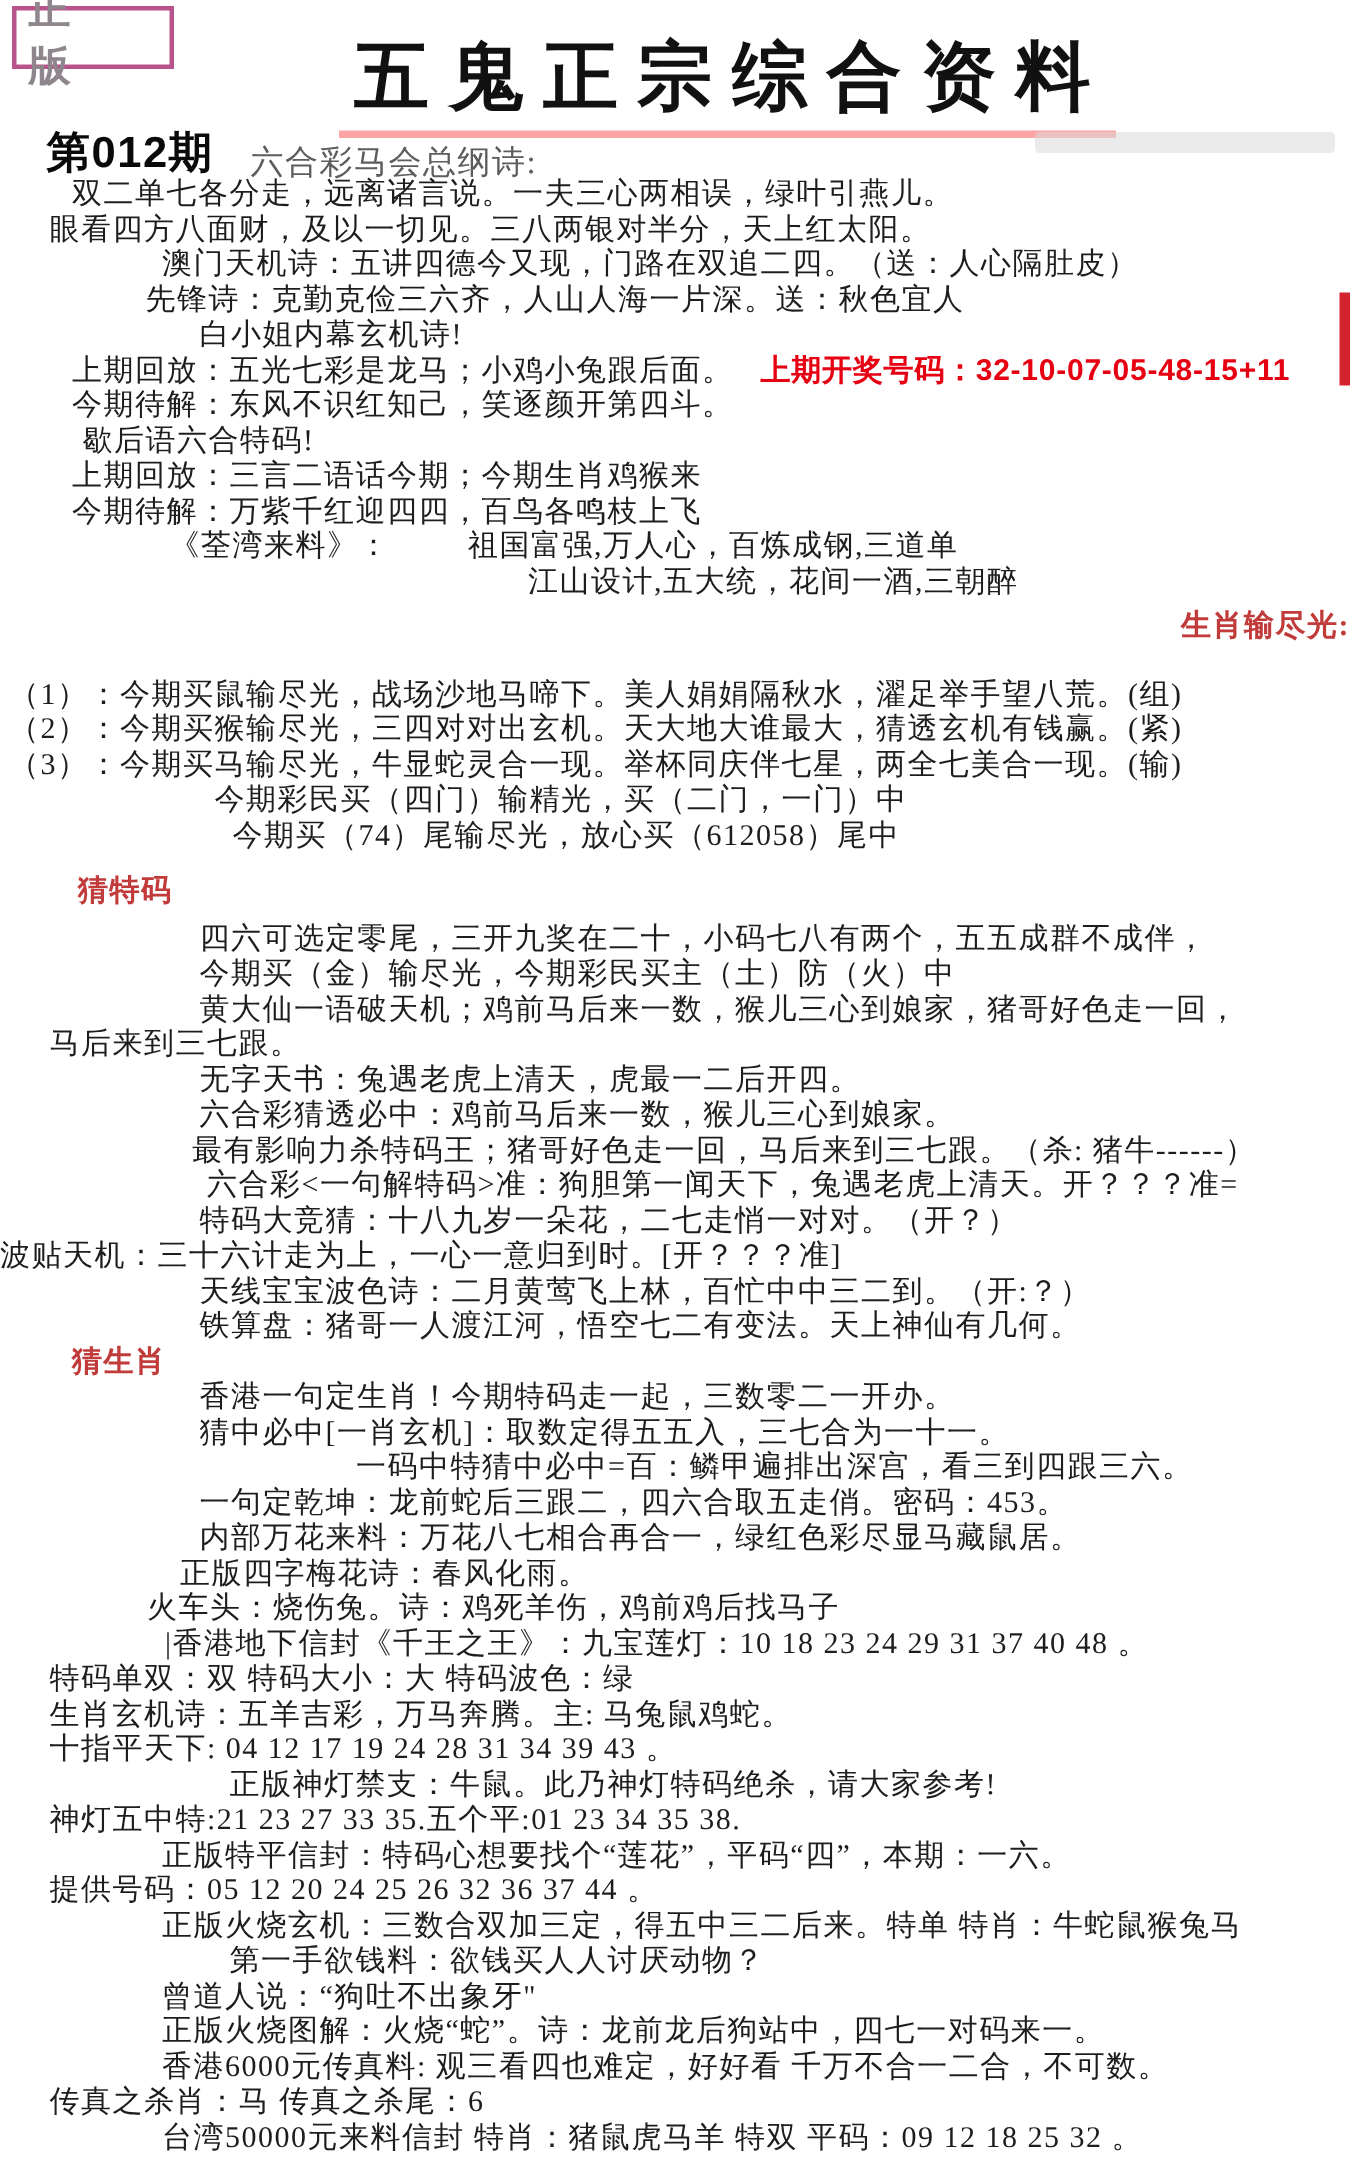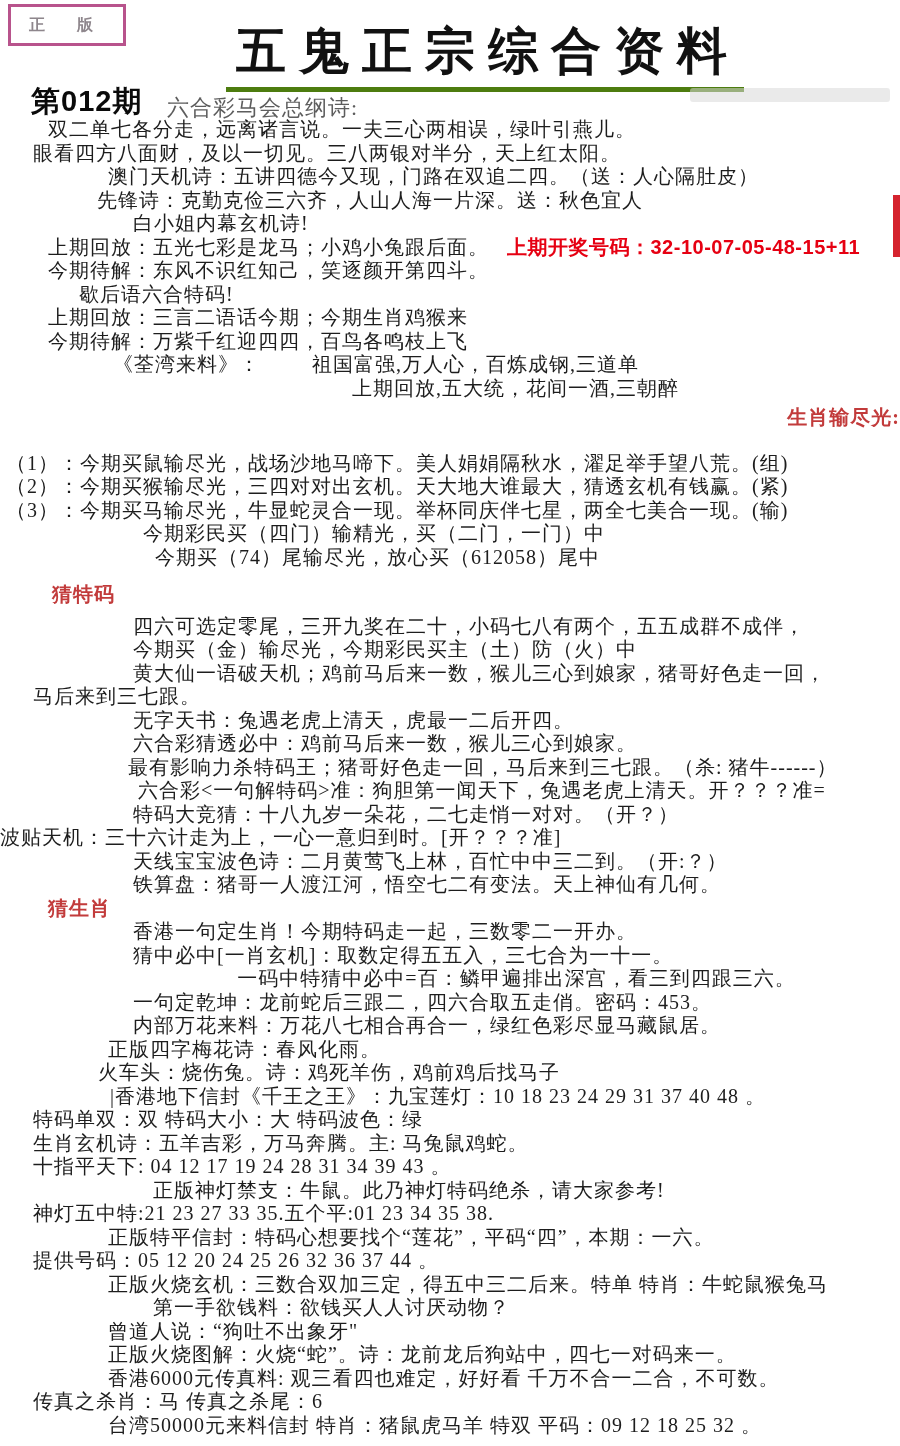--- a/index.html
+++ b/index.html
@@ -11,29 +11,29 @@
     background:#ffffff;
     overflow:hidden;
     font-family:"Liberation Serif","DejaVu Serif",serif;
     color:#1d1d1d;
   }
   
   .header{position:relative;height:118px;}
   .badge{
     position:absolute;left:8px;top:4px;width:94px;height:36px;
     border:3px solid #b8538c;
-    display:flex;align-items:center;justify-content:flex-start;
-    font-size:16px;letter-spacing:14px;padding-left:18px;
+    display:flex;align-items:center;justify-content:center;
+    font-size:28px;letter-spacing:14px;padding-left:8px;
     color:#8e868c;font-weight:bold;
   }
   .title-wrap{position:absolute;left:0;right:0;top:18px;text-align:center;}
   .main-title{
     display:inline-block;margin-left:70px;
     font-size:50px;font-weight:bold;letter-spacing:13px;
-    color:#111;border-bottom:5px solid #4d7c0f;padding:0 4px 2px 10px;
+    color:#111;border-bottom:5px solid #fca5a5;padding:0 4px 2px 10px;
     white-space:nowrap;
   }
   .scan-smudge{
     position:absolute;left:690px;top:88px;width:200px;height:14px;
     background:#d9d9d9;opacity:.55;border-radius:3px;
   }
   .issue{
     position:absolute;left:31px;top:82px;
     font-family:"Liberation Sans","DejaVu Sans",sans-serif;
     font-weight:800;font-size:29px;color:#0a0a0a;letter-spacing:1px;
@@ -70,25 +70,25 @@
   </div>
 
   <div class="lines">
       <div class="line" style="padding-left: 48px;"><span>双二单七各分走，远离诸言说。一夫三心两相误，绿叶引燕儿。</span></div>
       <div class="line" style="padding-left: 33px;"><span>眼看四方八面财，及以一切见。三八两银对半分，天上红太阳。</span></div>
       <div class="line" style="padding-left: 108px;"><span>澳门天机诗：五讲四德今又现，门路在双追二四。（送：人心隔肚皮）</span></div>
       <div class="line" style="padding-left: 97px;"><span>先锋诗：克勤克俭三六齐，人山人海一片深。送：秋色宜人</span></div>
       <div class="line" style="padding-left: 133px;"><span>白小姐内幕玄机诗!</span></div>
       <div class="line" style="padding-left: 48px;"><span>上期回放：五光七彩是龙马；小鸡小兔跟后面。</span><span class="red-bold" style="margin-left: 18px;">上期开奖号码：32-10-07-05-48-15+11</span></div>
       <div class="line" style="padding-left: 48px;"><span>今期待解：东风不识红知己，笑逐颜开第四斗。</span></div>
-      <div class="line" style="padding-left: 79px;"><span>歇后语六合特码!</span></div>
+      <div class="line" style="padding-left: 55px;"><span>歇后语六合特码!</span></div>
       <div class="line" style="padding-left: 48px;"><span>上期回放：三言二语话今期；今期生肖鸡猴来</span></div>
       <div class="line" style="padding-left: 48px;"><span>今期待解：万紫千红迎四四，百鸟各鸣枝上飞</span></div>
       <div class="line" style="padding-left: 113px;"><span>《荃湾来料》：</span><span style="margin-left: 52px;">祖国富强,万人心，百炼成钢,三道单</span></div>
-      <div class="line" style="padding-left: 352px;"><span>上期回放,五大统，花间一酒,三朝醉</span></div>
+      <div class="line" style="padding-left: 352px;"><span>江山设计,五大统，花间一酒,三朝醉</span></div>
       <div class="line heading mt6 mb6" style="padding-left: 103px;"><span>生肖输尽光:</span></div>
       <div class="line" style="padding-left: 6px;"><span>（1）：今期买鼠输尽光，战场沙地马啼下。美人娟娟隔秋水，濯足举手望八荒。(组)</span></div>
       <div class="line" style="padding-left: 6px;"><span>（2）：今期买猴输尽光，三四对对出玄机。天大地大谁最大，猜透玄机有钱赢。(紧)</span></div>
       <div class="line" style="padding-left: 6px;"><span>（3）：今期买马输尽光，牛显蛇灵合一现。举杯同庆伴七星，两全七美合一现。(输)</span></div>
       <div class="line" style="padding-left: 143px;"><span>今期彩民买（四门）输精光，买（二门，一门）中</span></div>
       <div class="line" style="padding-left: 155px;"><span>今期买（74）尾输尽光，放心买（612058）尾中</span></div>
       <div class="line heading mt14 mb8" style="padding-left: 52px;"><span>猜特码</span></div>
       <div class="line" style="padding-left: 133px;"><span>四六可选定零尾，三开九奖在二十，小码七八有两个，五五成群不成伴，</span></div>
       <div class="line" style="padding-left: 133px;"><span>今期买（金）输尽光，今期彩民买主（土）防（火）中</span></div>
       <div class="line" style="padding-left: 133px;"><span>黄大仙一语破天机；鸡前马后来一数，猴儿三心到娘家，猪哥好色走一回，</span></div>
@@ -100,21 +100,21 @@
       <div class="line" style="padding-left: 133px;"><span>特码大竞猜：十八九岁一朵花，二七走悄一对对。（开？）</span></div>
       <div class="line" style=""><span>波贴天机：三十六计走为上，一心一意归到时。[开？？？准]</span></div>
       <div class="line" style="padding-left: 133px;"><span>天线宝宝波色诗：二月黄莺飞上林，百忙中中三二到。（开:？）</span></div>
       <div class="line" style="padding-left: 133px;"><span>铁算盘：猪哥一人渡江河，悟空七二有变法。天上神仙有几何。</span></div>
       <div class="line heading" style="padding-left: 48px;"><span>猜生肖</span></div>
       <div class="line" style="padding-left: 133px;"><span>香港一句定生肖！今期特码走一起，三数零二一开办。</span></div>
       <div class="line" style="padding-left: 133px;"><span>猜中必中[一肖玄机]：取数定得五五入，三七合为一十一。</span></div>
       <div class="line" style="padding-left: 133px; text-align: center;"><span>一码中特猜中必中=百：鳞甲遍排出深宫，看三到四跟三六。</span></div>
       <div class="line" style="padding-left: 133px;"><span>一句定乾坤：龙前蛇后三跟二，四六合取五走俏。密码：453。</span></div>
       <div class="line" style="padding-left: 133px;"><span>内部万花来料：万花八七相合再合一，绿红色彩尽显马藏鼠居。</span></div>
-      <div class="line" style="padding-left: 108px;"><span>正版四字梅花诗：春风化雨。</span></div>
+      <div class="line" style="padding-left: 108px; margin-left: 12px;"><span>正版四字梅花诗：春风化雨。</span></div>
       <div class="line" style="padding-left: 98px;"><span>火车头：烧伤兔。诗：鸡死羊伤，鸡前鸡后找马子</span></div>
       <div class="line" style="padding-left: 110px;"><span>|香港地下信封《千王之王》：九宝莲灯：10 18 23 24 29 31 37 40 48 。</span></div>
       <div class="line" style="padding-left: 33px;"><span>特码单双：双 特码大小：大 特码波色：绿</span></div>
       <div class="line" style="padding-left: 33px;"><span>生肖玄机诗：五羊吉彩，万马奔腾。主: 马兔鼠鸡蛇。</span></div>
       <div class="line" style="padding-left: 33px;"><span>十指平天下: 04 12 17 19 24 28 31 34 39 43 。</span></div>
       <div class="line" style="padding-left: 153px;"><span>正版神灯禁支：牛鼠。此乃神灯特码绝杀，请大家参考!</span></div>
       <div class="line" style="padding-left: 33px;"><span>神灯五中特:21 23 27 33 35.五个平:01 23 34 35 38.</span></div>
       <div class="line" style="padding-left: 108px;"><span>正版特平信封：特码心想要找个“莲花”，平码“四”，本期：一六。</span></div>
       <div class="line" style="padding-left: 33px;"><span>提供号码：05 12 20 24 25 26 32 36 37 44 。</span></div>
       <div class="line" style="padding-left: 108px;"><span>正版火烧玄机：三数合双加三定，得五中三二后来。特单 特肖：牛蛇鼠猴兔马</span></div>

